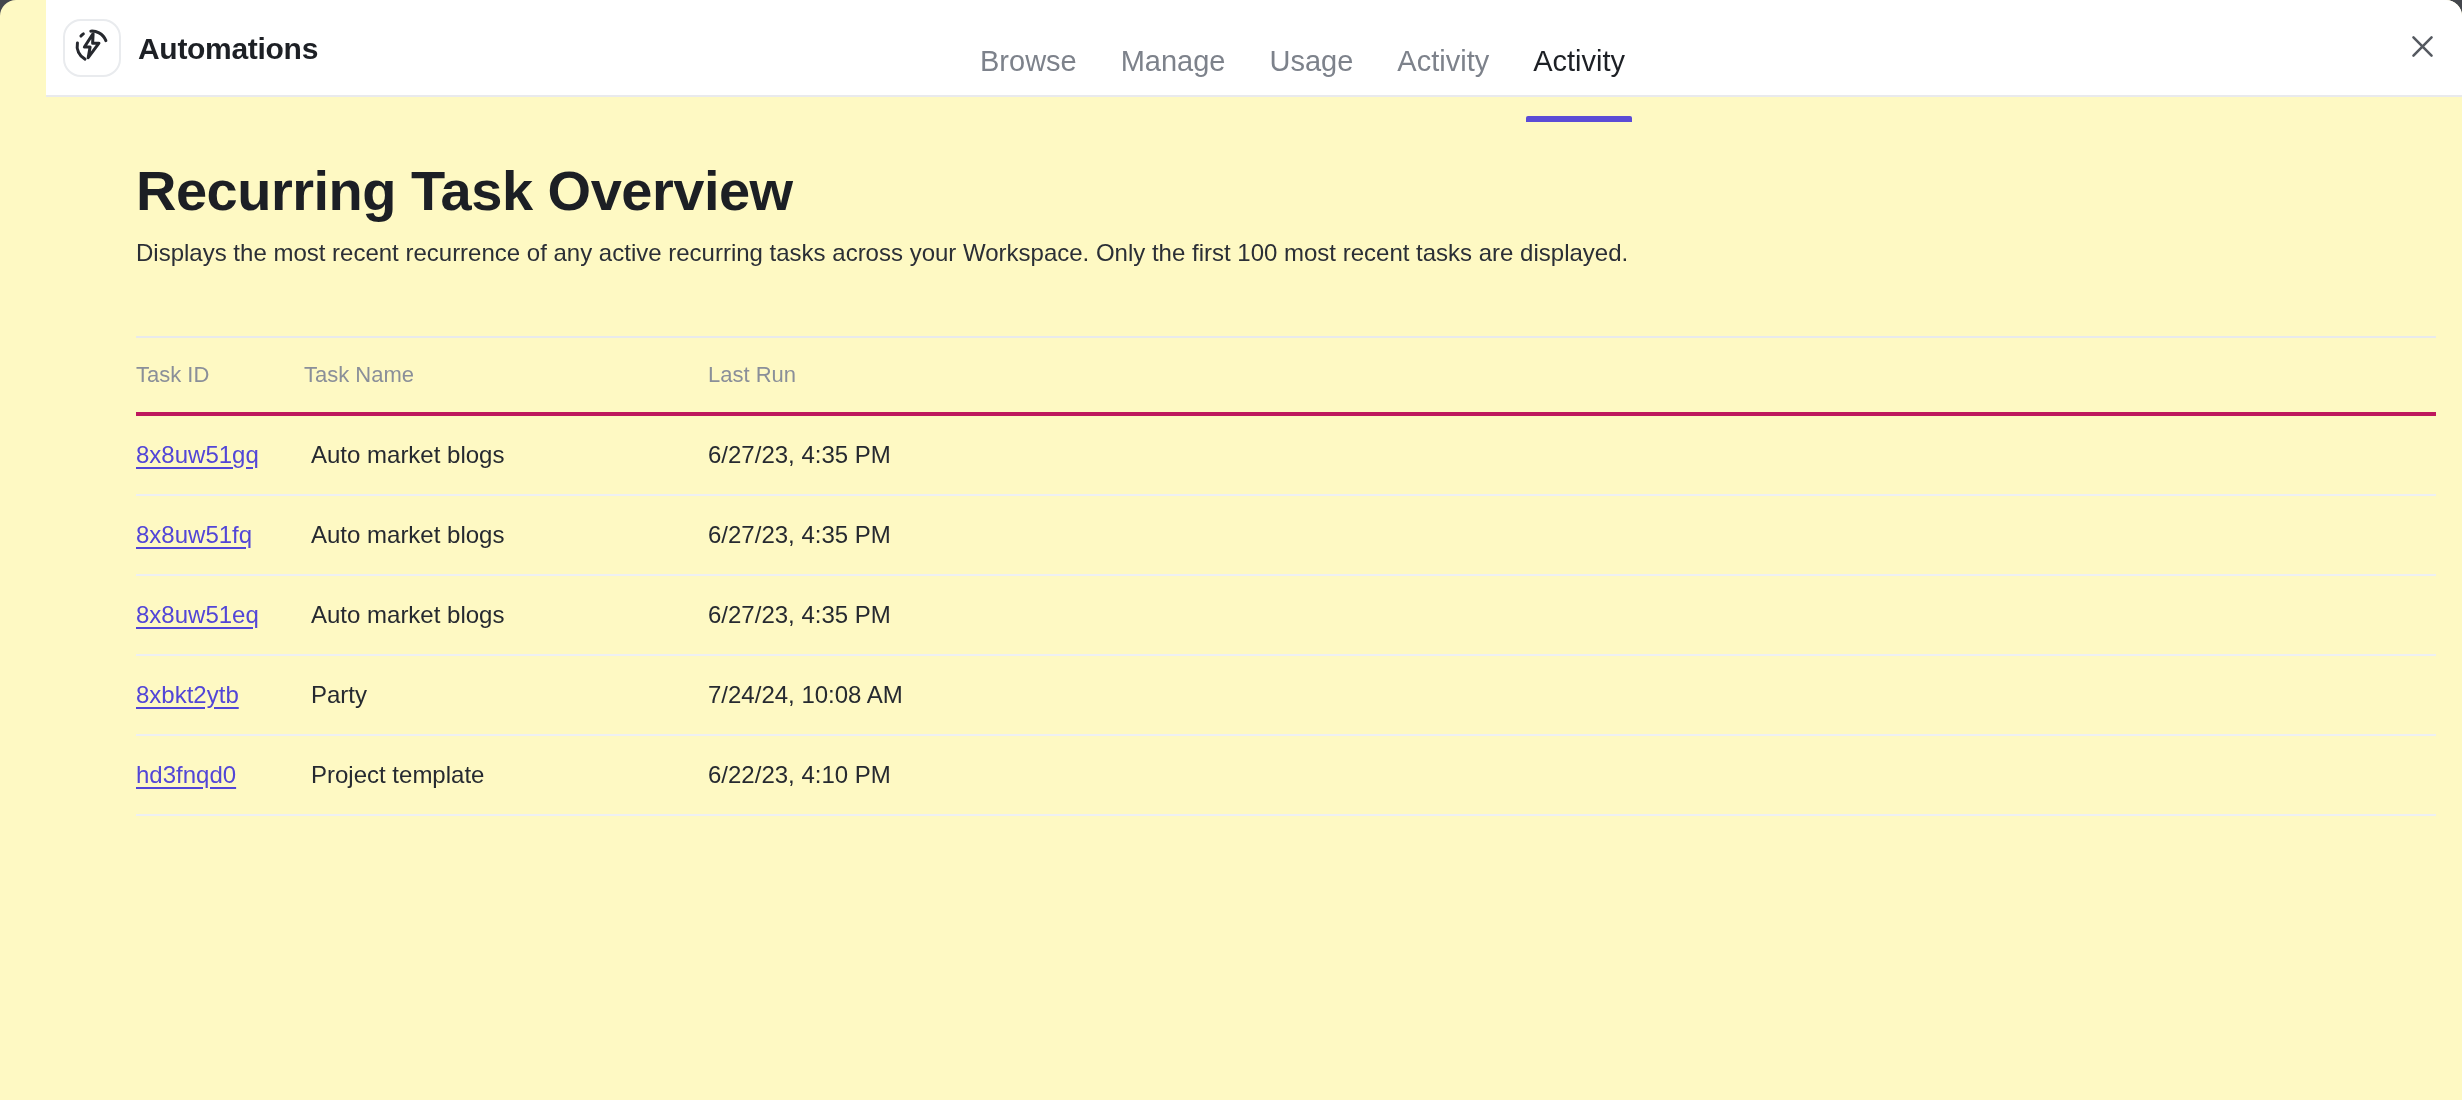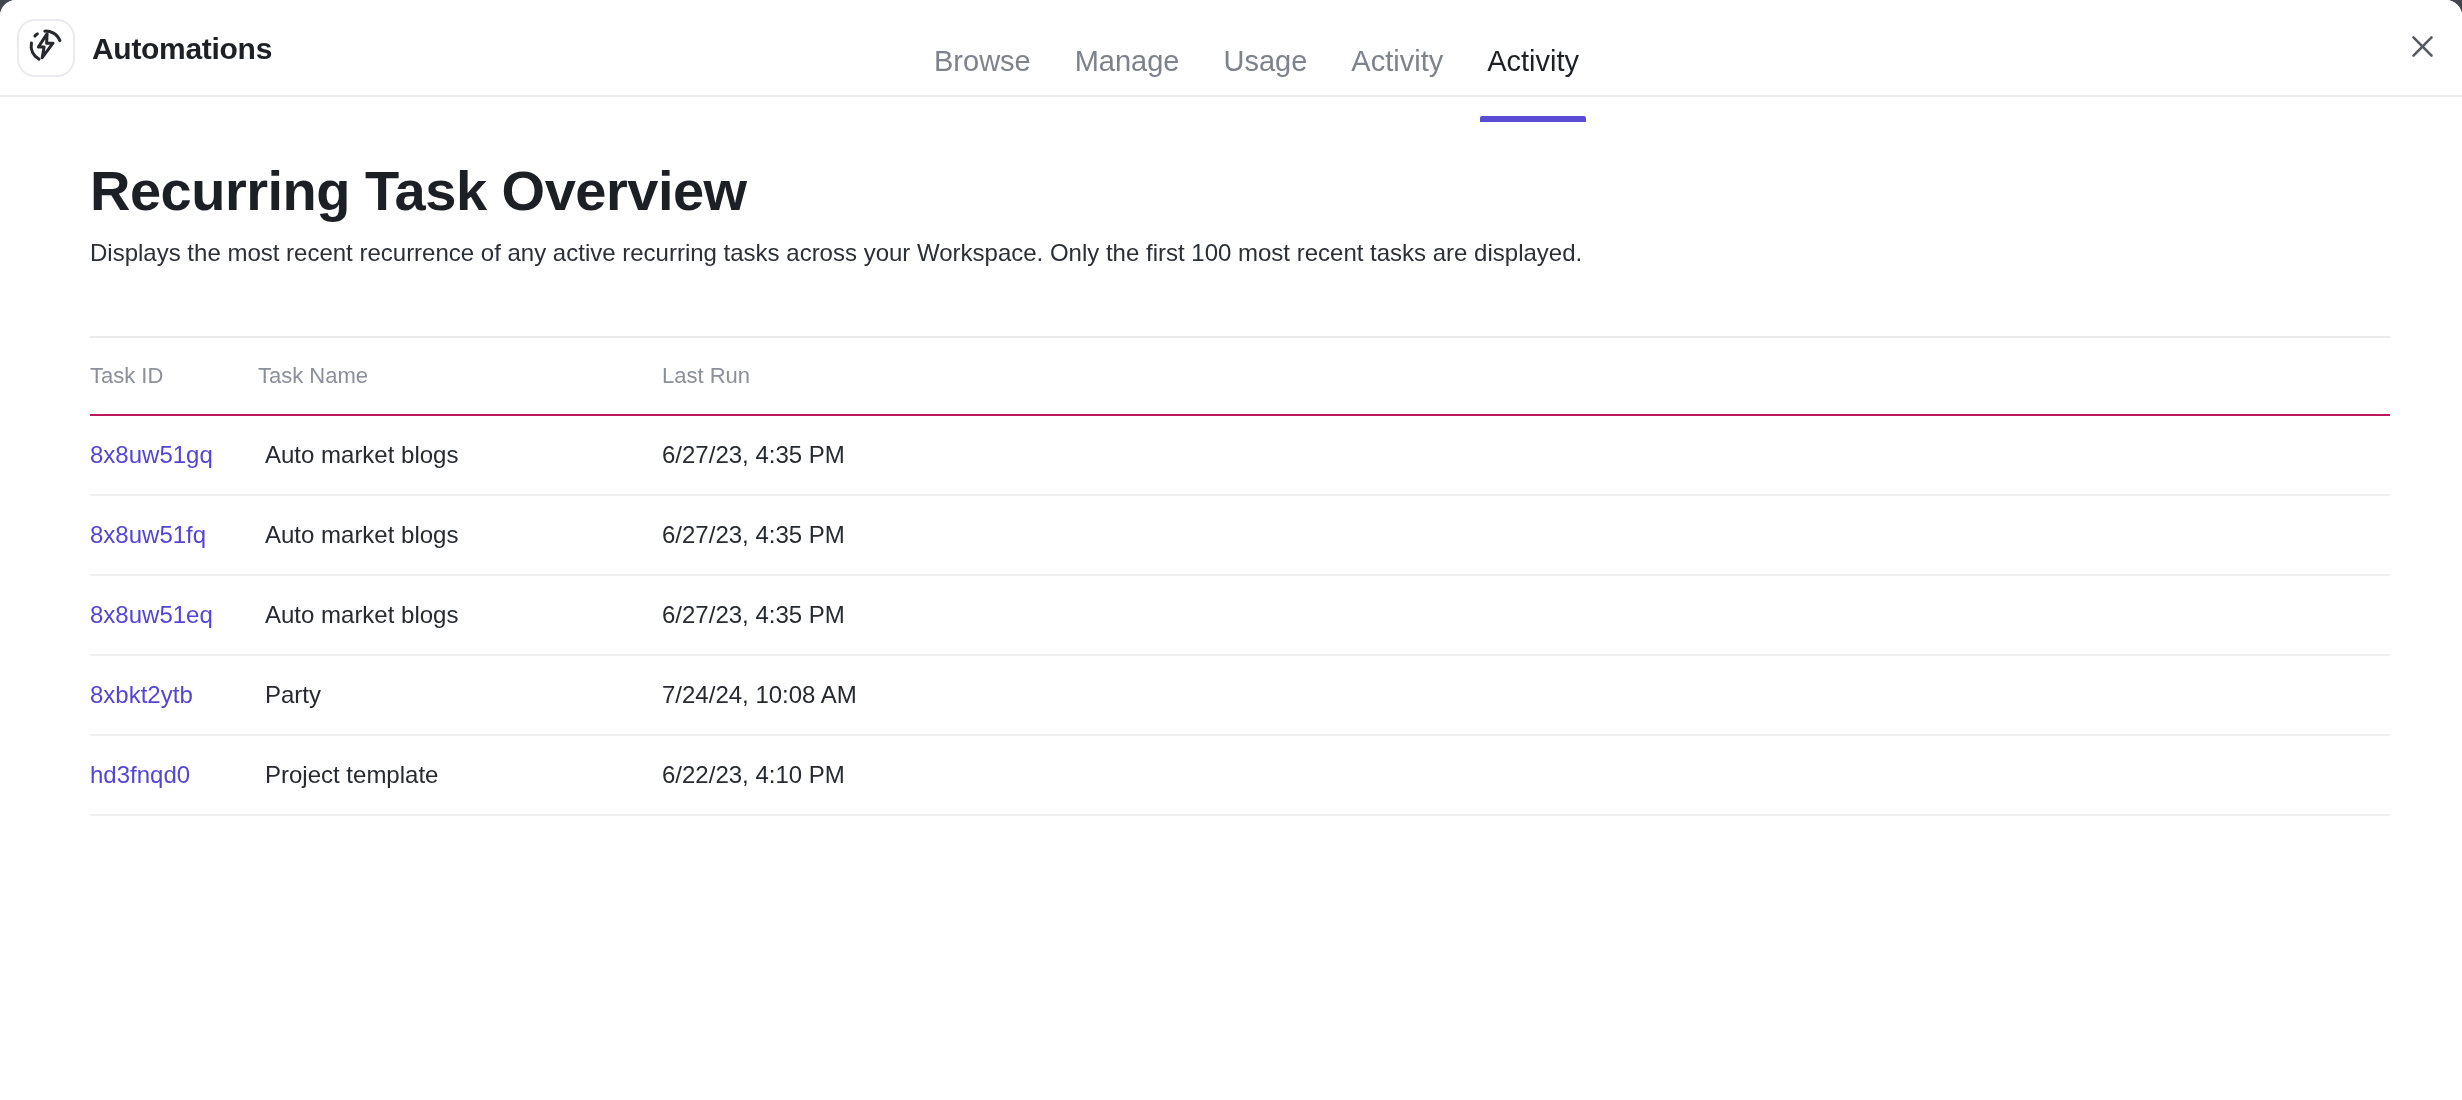--- a/index.html
+++ b/index.html
@@ -4,23 +4,24 @@
 <style>
   * { margin: 0; padding: 0; box-sizing: border-box; }
   html, body {
     width: 2462px; height: 1100px;
     overflow: hidden;
     font-family: "Liberation Sans", sans-serif;
     background: var(--backdrop, #43464c);
   }
   .modal {
     position: absolute; inset: 0;
-    background: #ffffff;
+    background: #fef9c3;
     border-radius: 16px 16px 0 0;
     overflow: hidden;
+    padding-left: 46px;
   }
 
   
   .topbar {
     position: relative;
     height: 97px;
     border-bottom: 2px solid #e9eaed;
     background: #fff;
   }
   .logo-box {
@@ -87,34 +88,35 @@
     width: 2300px;
     border-top: 2px solid #e8eaec;
   }
   .t-row {
     display: grid;
     grid-template-columns: 168px 404px 1fr;
     align-items: center;
   }
   .t-head {
     height: 78px;
-    border-bottom: 2px solid #be185d;
+    border-bottom: 4px solid #be185d;
   }
   .t-head .t-cell {
     font-size: 22px;
     color: #8a8f99;
   }
   .t-body .t-row {
     height: 80px;
     border-bottom: 2px solid #eef0f2;
   }
   .t-cell { font-size: 24px; color: #262a30; }
   .t-cell.name { padding-left: 7px; }
   a.task-link {
     color: var(--link, #5246d7);
+    text-decoration: underline;
     text-underline-offset: 4px;
     cursor: pointer;
   }
 </style>
 </head>
 <body>
 
 <div class="modal">
 
   <div class="topbar">

